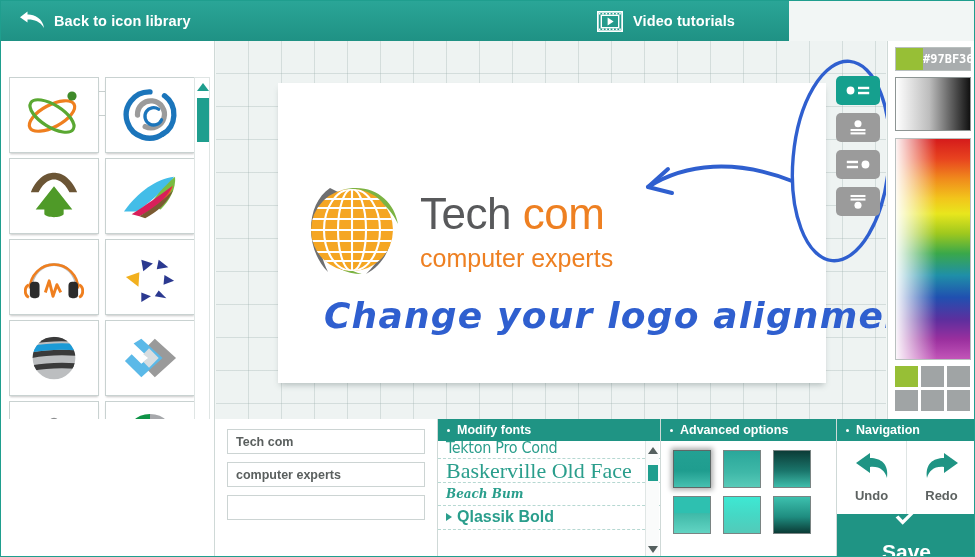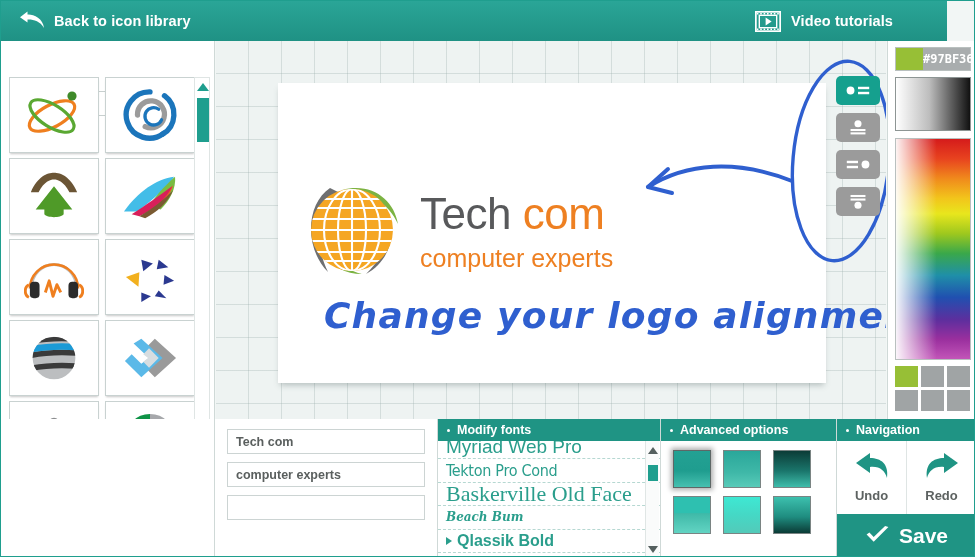--- a/index.html
+++ b/index.html
@@ -12,21 +12,21 @@
   #app {
     position: relative;
     width: 975px; height: 557px;
     background: #f2f6f5;
     border: 1px solid #1f9e8e;
     overflow: hidden;
   }
 
   
   .topbar {
-    position: absolute; left: 0; top: 0; width: 946px; height: 40px;
+    position: absolute; left: 0; top: 0; width: 788px; height: 40px;
     background: linear-gradient(to bottom, #2aa597 0%, #1f9184 100%);
   }
   .topbar-left {
     position: absolute; left: 18px; top: 0; height: 40px;
     display: flex; align-items: center; gap: 9px; cursor: pointer;
   }
   .back-arrow { width: 26px; height: 20px; display: block; }
   .topbar-label {
     color: #ffffff; font-size: 14.5px; font-weight: bold;
     letter-spacing: .1px; white-space: nowrap;
@@ -234,21 +234,21 @@
 
   .nav-body { height: 73px; display: flex; }
   .nav-btn {
     flex: 1; display: flex; flex-direction: column; align-items: center;
     justify-content: center; gap: 2px; cursor: pointer;
   }
   .nav-btn + .nav-btn { border-left: 1px solid #dfe5e4; }
   .nav-label { font-size: 13px; font-weight: bold; color: #5d6261; }
   .save-btn {
     height: 44px; background: #1f9484; display: flex; align-items: center;
-    justify-content: center; gap: 9px; cursor: pointer;
+    justify-content: center; gap: 9px; cursor: pointer; flex-direction: column;
   }
   .save-label { color: #ffffff; font-size: 21px; font-weight: bold; }
 </style>
 </head>
 <body>
 
 <div id="app">
 
   <div class="topbar">
     <div class="topbar-left">
@@ -551,23 +551,20 @@
         <input class="text-field" value="" style="">
       </div>
     </div>
 
     <div class="panel p-fonts">
       <div class="panel-head">
         <span class="bullet"></span>
         <span>Modify fonts</span>
       </div>
       <div class="font-list">
-        <div class="font-item fn-1">
-          <span>Myriad Web Pro</span>
-        </div>
         <div class="font-item fn-2">
           <span>Tekton Pro Cond</span>
         </div>
         <div class="font-item fn-3">
           <span>Baskerville Old Face</span>
         </div>
         <div class="font-item fn-4">
           <span>Beach Bum</span>
         </div>
         <div class="font-item fn-5">

